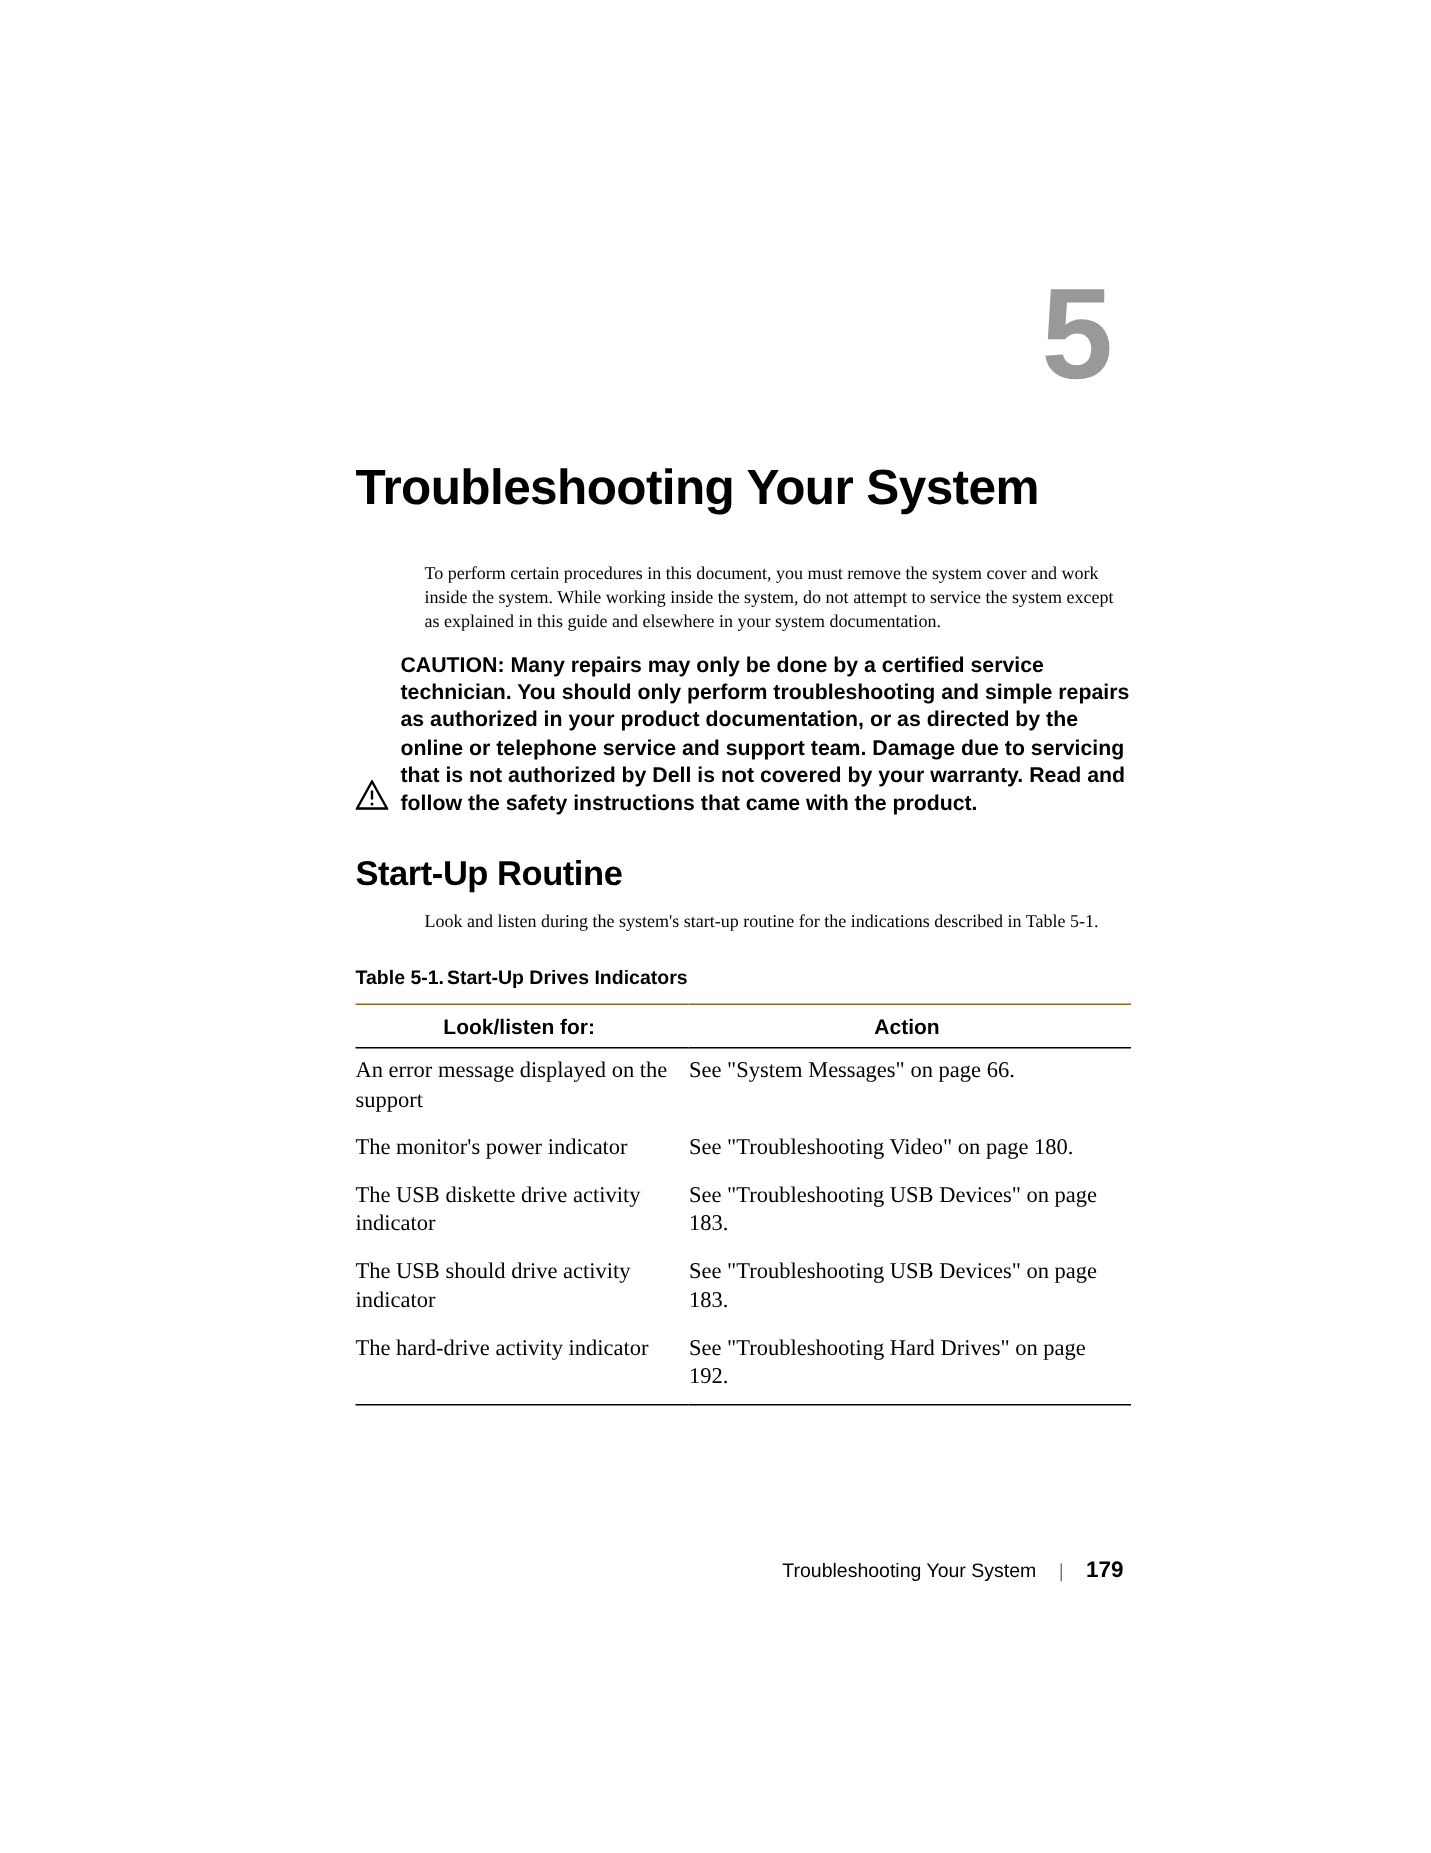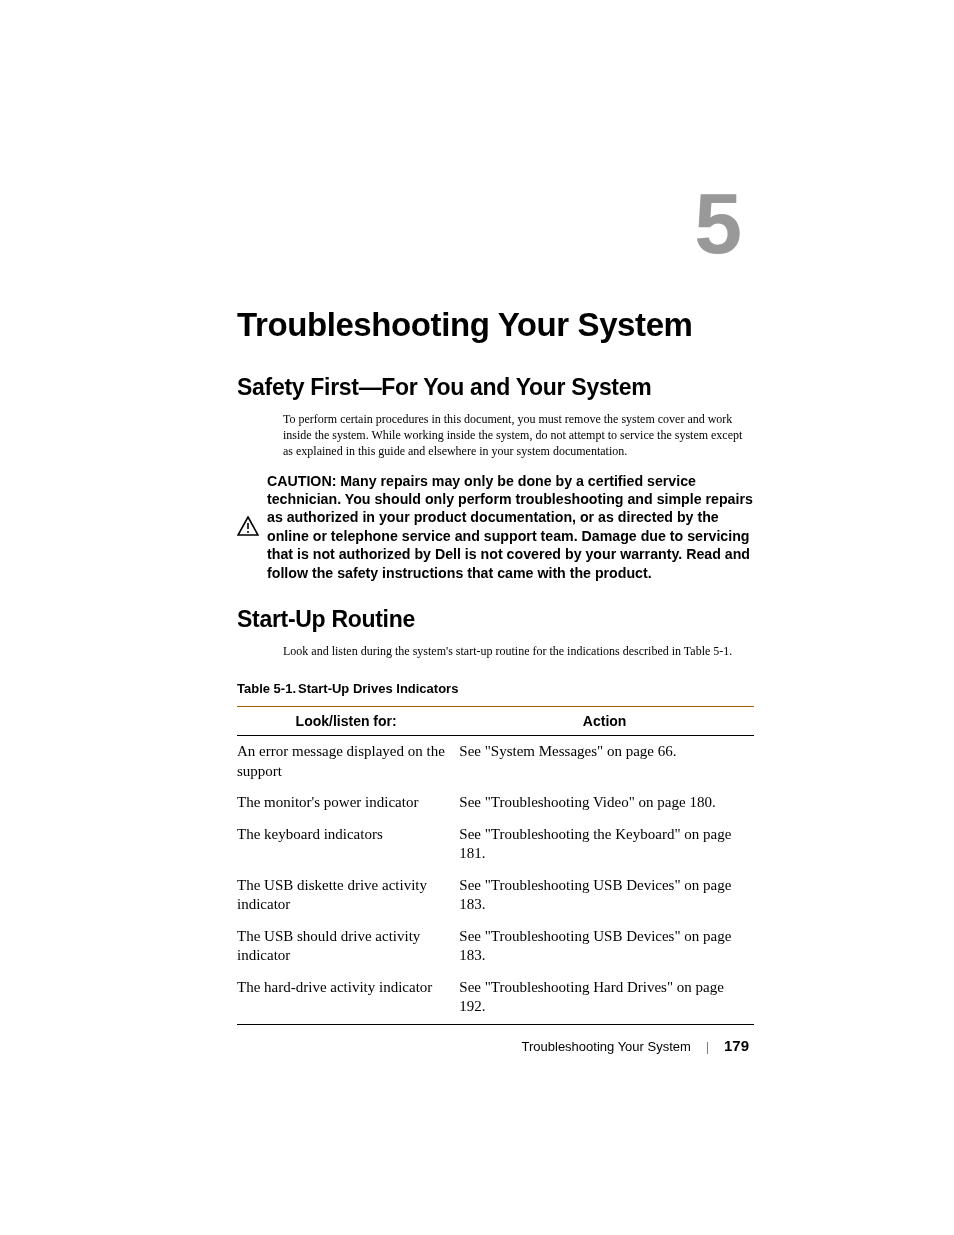--- a/index.html
+++ b/index.html
@@ -44,21 +44,21 @@
     }
     .body-text {
       font-family: Georgia, 'Times New Roman', serif;
       font-size: 12px;
       line-height: 1.35;
       margin-bottom: 12px;
       margin-left: 46px;
     }
     .caution-block {
       display: flex;
-      align-items: center;
+      align-items: flex-end;
       margin-bottom: 24px;
       margin-top: 4px;
     }
     .caution-icon {
       flex-shrink: 0;
       margin-right: 8px;
       margin-top: 2px;
     }
     .caution-text {
       font-family: Arial, Helvetica, sans-serif;
@@ -131,21 +131,20 @@
       font-size: 15px;
     }
   </style>
 </head>
 <body>
 
 <div class="page">
   <div class="chapter-number">5</div>
   <h1 class="chapter-title">Troubleshooting Your System</h1>
 
-  <h2 class="section-heading">Safety First—For You and Your System</h2>
   <p class="body-text">To perform certain procedures in this document, you must remove the system cover and work inside the system. While working inside the system, do not attempt to service the system except as explained in this guide and elsewhere in your system documentation.</p>
 
   <div class="caution-block">
     <span class="caution-icon">
       <svg width="22" height="20" viewBox="0 0 22 20">
         <path d="M11 1 L21 19 L1 19 Z" fill="none" stroke="#000" stroke-width="1.6"></path>
         <line x1="11" y1="7" x2="11" y2="13" stroke="#000" stroke-width="1.6"></line>
         <circle cx="11" cy="16" r="1" fill="#000"></circle>
       </svg>
     </span>
@@ -171,24 +170,20 @@
     <tbody>
       <tr>
         <td>An error message displayed on the support</td>
         <td>See "System Messages" on page 66.</td>
       </tr>
       <tr>
         <td>The monitor's power indicator</td>
         <td>See "Troubleshooting Video" on page 180.</td>
       </tr>
       <tr>
-        <td>The keyboard indicators</td>
-        <td>See "Troubleshooting the Keyboard" on page 181.</td>
-      </tr>
-      <tr>
         <td>The USB diskette drive activity indicator</td>
         <td>See "Troubleshooting USB Devices" on page 183.</td>
       </tr>
       <tr>
         <td>The USB should drive activity indicator</td>
         <td>See "Troubleshooting USB Devices" on page 183.</td>
       </tr>
       <tr>
         <td>The hard-drive activity indicator</td>
         <td>See "Troubleshooting Hard Drives" on page 192.</td>

